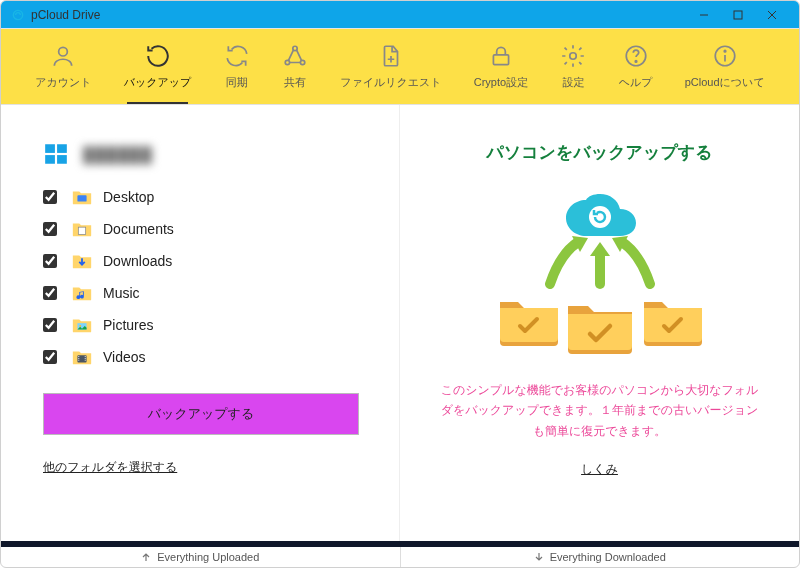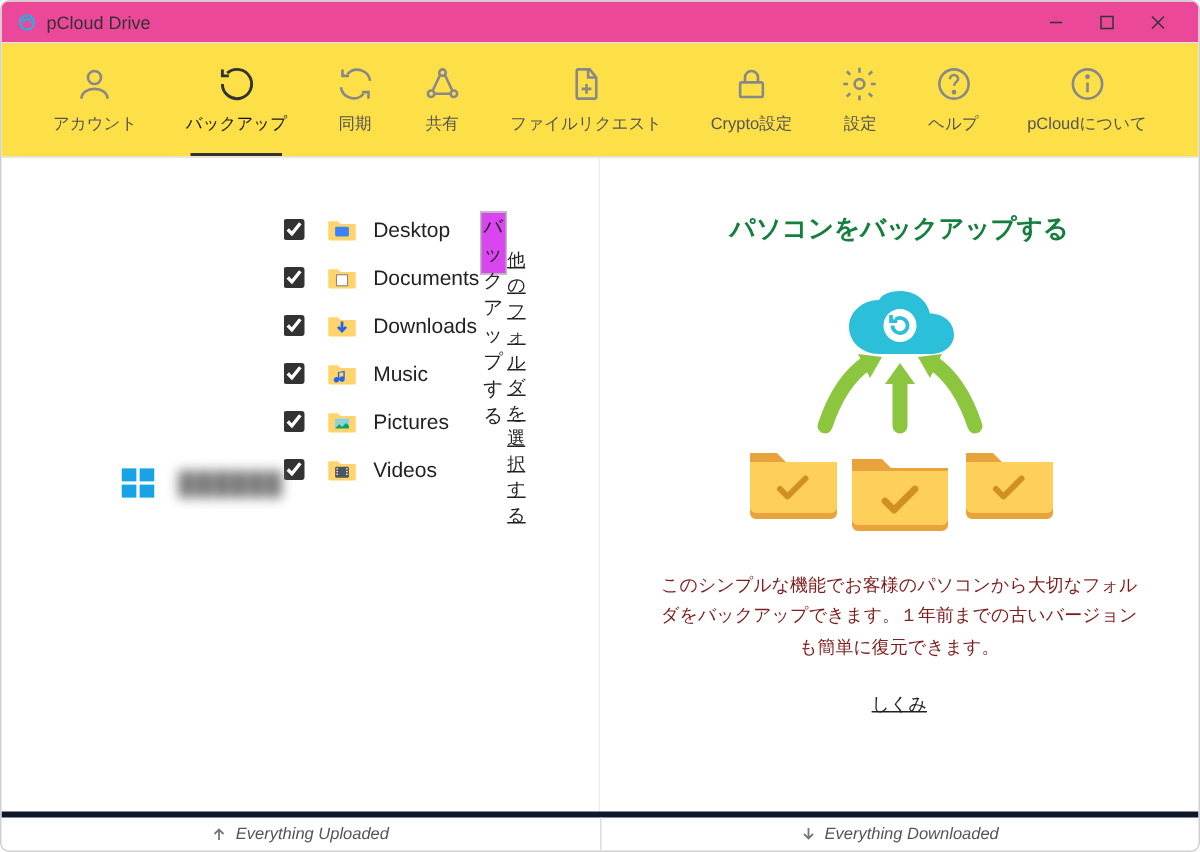--- a/index.html
+++ b/index.html
@@ -1,57 +1,57 @@
 <!DOCTYPE html>
 <html><head>
 <meta charset="utf-8">
 <style>
 * { box-sizing: border-box; margin: 0; padding: 0; font-family: -apple-system, "Segoe UI", Meiryo, sans-serif; }
 body { background: #fff; width: 800px; height: 568px; overflow: hidden; border: 1px solid #d0d0d0; border-radius: 6px; display: flex; flex-direction: column; }
 
 
-.titlebar { height: 28px; display: flex; align-items: center; padding: 0 10px; background: #ec4899; border-bottom: 1px solid #e5e5e5; }
+.titlebar { height: 28px; display: flex; align-items: center; padding: 0 10px; background: #0ea5e9; border-bottom: 1px solid #e5e5e5; }
 .titlebar .app-icon { width: 14px; height: 14px; margin-right: 6px; }
 .titlebar .title { font-size: 12px; color: #333; flex: 1; }
 .win-btn { width: 34px; height: 22px; display: flex; align-items: center; justify-content: center; color: #333; font-size: 12px; }
 .win-btn svg { stroke: #333; }
 
 
 .toolbar { height: 76px; background: #fde047; border-bottom: 1px solid #e2e2e2; display: flex; align-items: center; justify-content: space-evenly; padding: 0 6px; }
 .tab { display: flex; flex-direction: column; align-items: center; justify-content: center; height: 100%; padding: 0 4px; position: relative; cursor: pointer; }
 .tab-icon { width: 26px; height: 26px; display: flex; align-items: center; justify-content: center; color: #777; }
 .tab-label { font-size: 11px; color: #555; margin-top: 6px; }
 .tab.active .tab-label { color: #111; font-weight: 500; }
 .tab.active::after { content: ""; position: absolute; bottom: 0; left: 10%; width: 80%; height: 2px; background: #333; }
 
 
 .main { flex: 1; display: flex; }
-.left { width: 50%; padding: 36px 40px 20px 78px; border-right: 1px solid #eee; display: flex; flex-direction: row; }
+.left { width: 50%; padding: 36px 40px 20px 42px; border-right: 1px solid #eee; display: flex; flex-direction: column; }
 .right { width: 50%; padding: 30px 40px 20px; display: flex; flex-direction: column; align-items: center; }
 
 .computer-row { display: flex; align-items: center; margin-bottom: 18px; }
 .win-logo { width: 26px; height: 26px; margin-right: 14px; }
 .computer-name { font-size: 15px; color: #777; filter: blur(4px); letter-spacing: 1px; }
 
 .folder-list { display: flex; flex-direction: column; gap: 8px; margin-bottom: 24px; }
 .folder-item { display: flex; align-items: center; padding: 2px 0; }
 .folder-item input[type=checkbox] { width: 14px; height: 14px; margin-right: 14px; accent-color: #333; }
 .folder-icon { width: 22px; height: 20px; margin-right: 10px; display: flex; align-items: center; justify-content: center; }
 .folder-name { font-size: 14px; color: #222; }
 
 .backup-btn { height: 42px; border: 1px solid #bbb; background: #d946ef; font-size: 13px; color: #222; cursor: pointer; }
 .other-folders { margin-top: 24px; font-size: 12px; text-decoration: underline; color: #222; cursor: pointer; }
 
 .right h2 { font-size: 17px; font-weight: 600; color: #15803d; margin-top: 6px; margin-bottom: 20px; }
 .illustration { width: 280px; height: 180px; display: flex; align-items: center; justify-content: center; }
-.right .desc { font-size: 12px; color: #7f1d1d; text-align: center; line-height: 1.7; margin-top: 16px; }
+.right .desc { font-size: 12px; color: #ec4899; text-align: center; line-height: 1.7; margin-top: 16px; }
 .right .link { font-size: 12px; text-decoration: underline; color: #222; margin-top: 20px; cursor: pointer; }
 
 
-.statusbar { height: 26px; border-top: 4px solid #0f172a; display: flex; font-style: italic; }
+.statusbar { height: 26px; border-top: 6px solid #0f172a; display: flex; }
 .status-half { flex: 1; display: flex; align-items: center; justify-content: center; font-size: 11px; color: #555; gap: 6px; }
 .status-half:first-child { border-right: 1px solid #ddd; }
 </style>
 </head>
 <body>
 
 <div class="titlebar">
   <svg class="app-icon" viewBox="0 0 24 24">
       <circle cx="12" cy="12" r="8" fill="none" stroke="#18b6e6" stroke-width="2.4"></circle>
       <path d="M8 12a4 4 0 0 1 8 0" fill="none" stroke="#18b6e6" stroke-width="2.4"></path>

